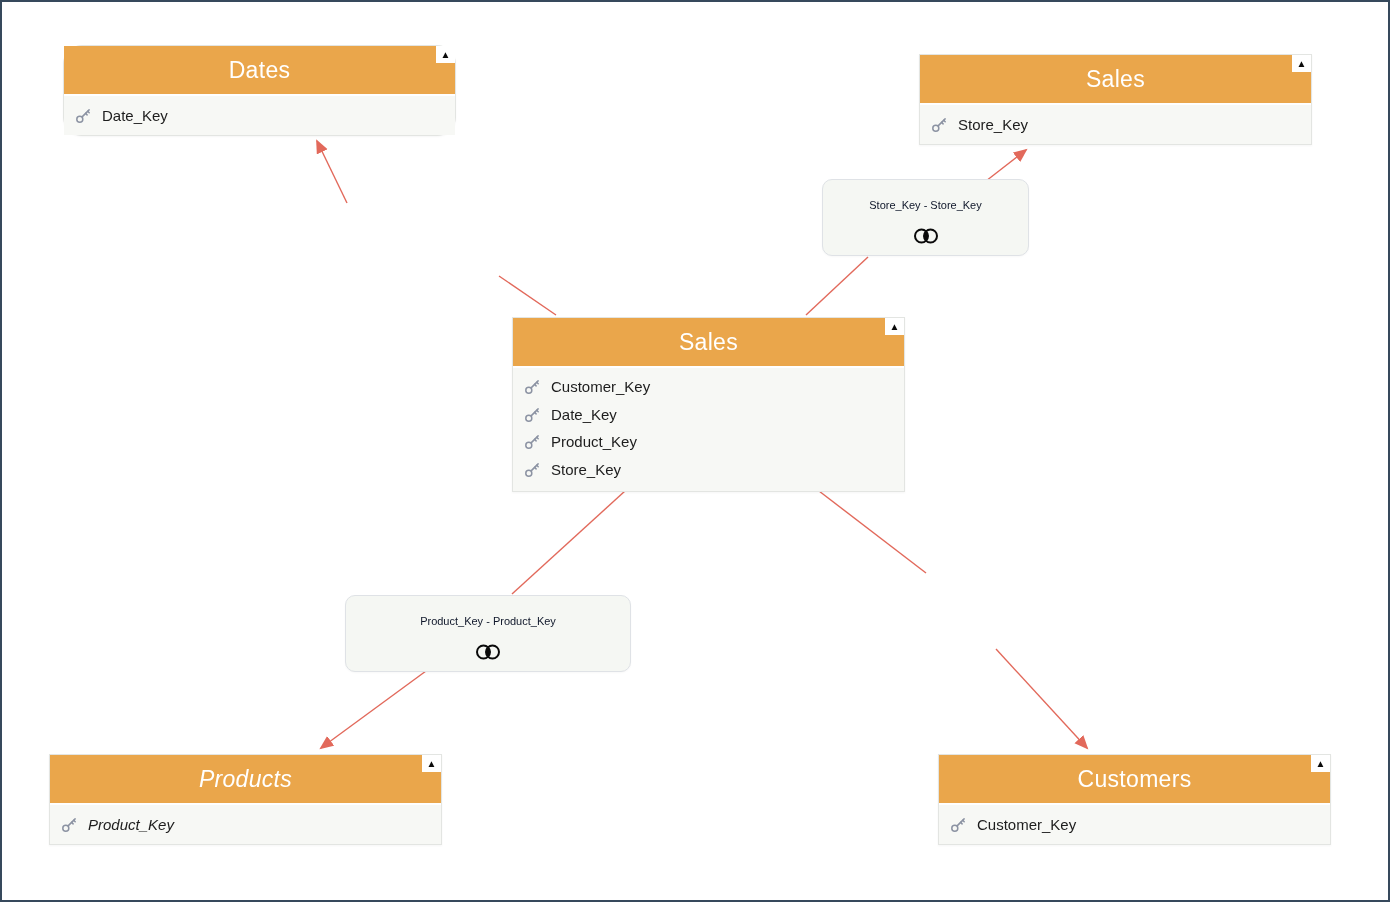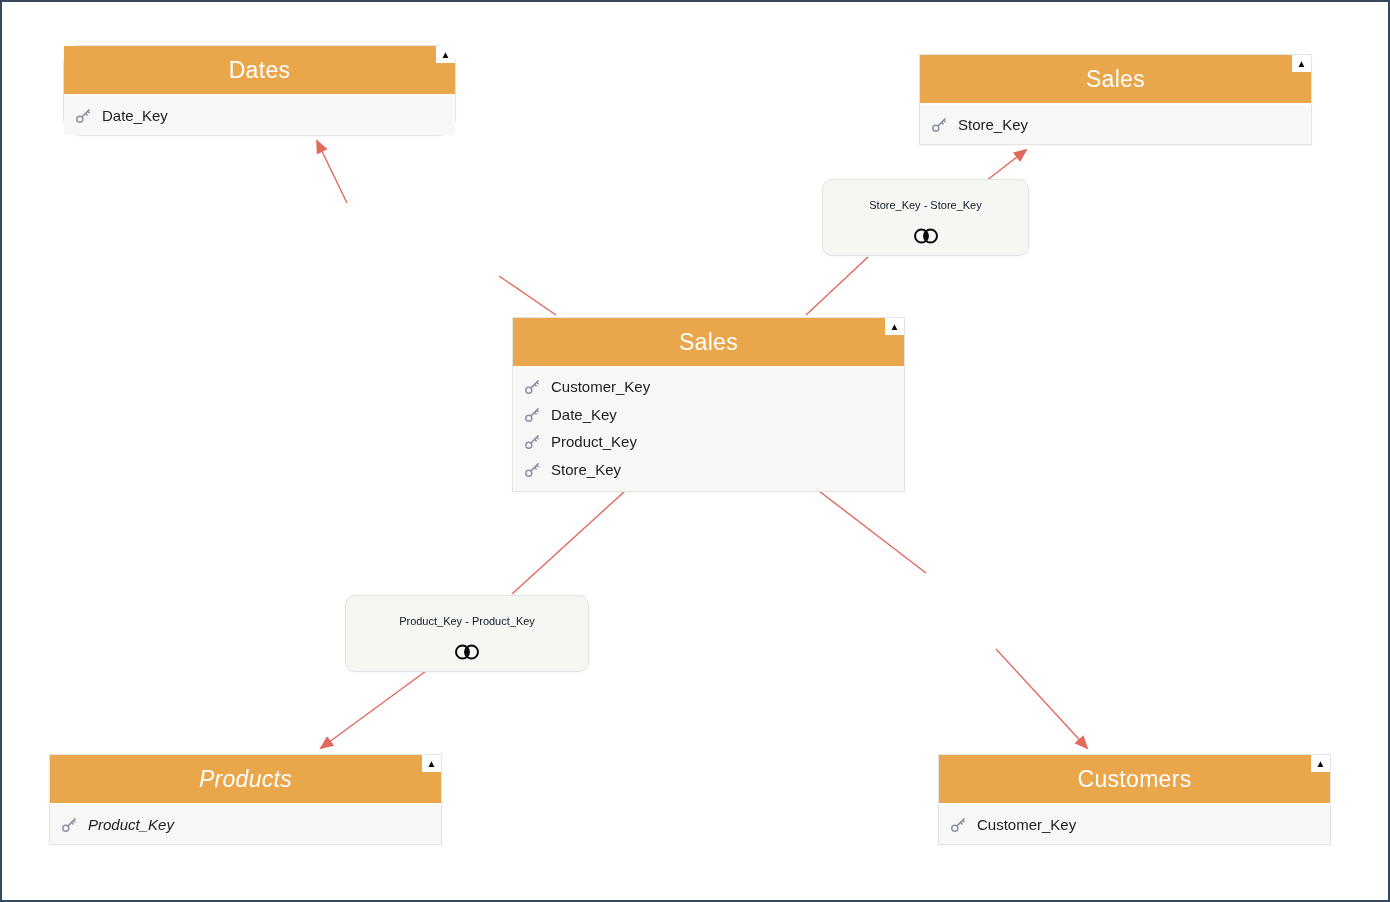--- a/index.html
+++ b/index.html
@@ -83,21 +83,21 @@
 
   
   #t-dates{left:61px;top:43px;width:393px;border-radius:19px;}
   #t-stores{left:917px;top:52px;width:393px;}
   #t-sales{left:510px;top:315px;width:393px;}
   #t-products{left:47px;top:752px;width:393px;font-style:italic;}
   #t-customers{left:936px;top:752px;width:393px;}
 
   #c-date{left:339px;top:197px;width:199px;}
   #c-store{left:820px;top:177px;width:207px;}
-  #c-product{left:343px;top:593px;width:244px;}
+  #c-product{left:343px;top:593px;width:286px;}
   #c-customer{left:820px;top:570px;width:272px;}
 </style>
 </head>
 <body>
 
 <div class="canvas">
 
   <svg class="lines">
     <defs>
       <marker id="arrow" markerUnits="userSpaceOnUse" markerWidth="16" markerHeight="14" refX="12" refY="6" orient="auto">

